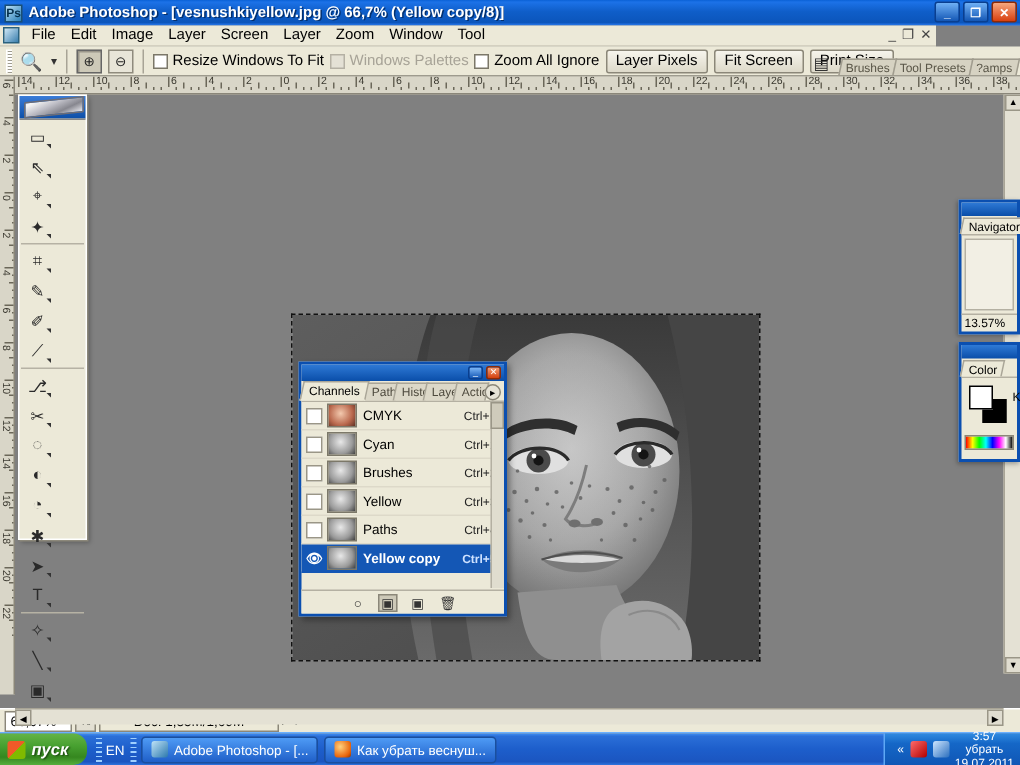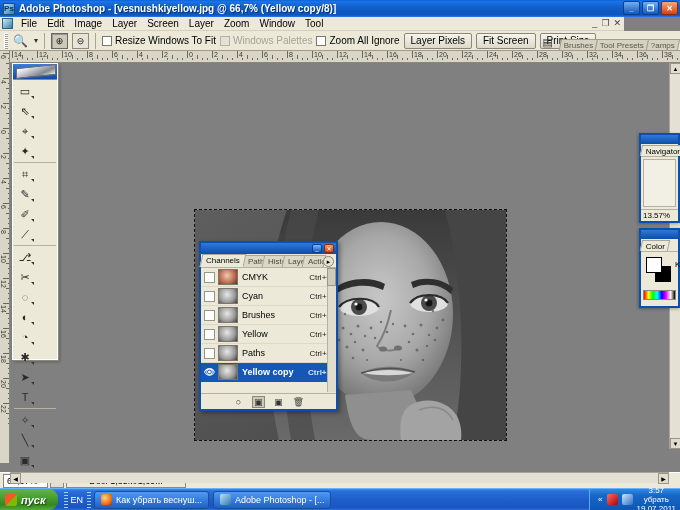--- a/index.html
+++ b/index.html
@@ -842,26 +842,26 @@
 
   <div class="taskbar">
     <div class="start">
       <span class="flag"></span>
       <span>пуск</span>
     </div>
     <div class="qlgrip"></div>
     <div class="lang">EN</div>
     <div class="qlgrip"></div>
     <div class="tb-btn">
+      <span class="ic ps"></span>
+      <span>Adobe Photoshop - [...</span>
+    </div>
+    <div class="tb-btn">
       <span class="ic fx"></span>
       <span>Как убрать веснуш...</span>
-    </div>
-    <div class="tb-btn">
-      <span class="ic ps"></span>
-      <span>Adobe Photoshop - [...</span>
     </div>
     <div class="tray">
       <span>«</span>
       <span class="ticon k"></span>
       <span class="ticon net"></span>
       <div class="clockbox">
         <div>3:57</div>
         <div>убрать</div>
         <div>19.07.2011</div>
       </div>

